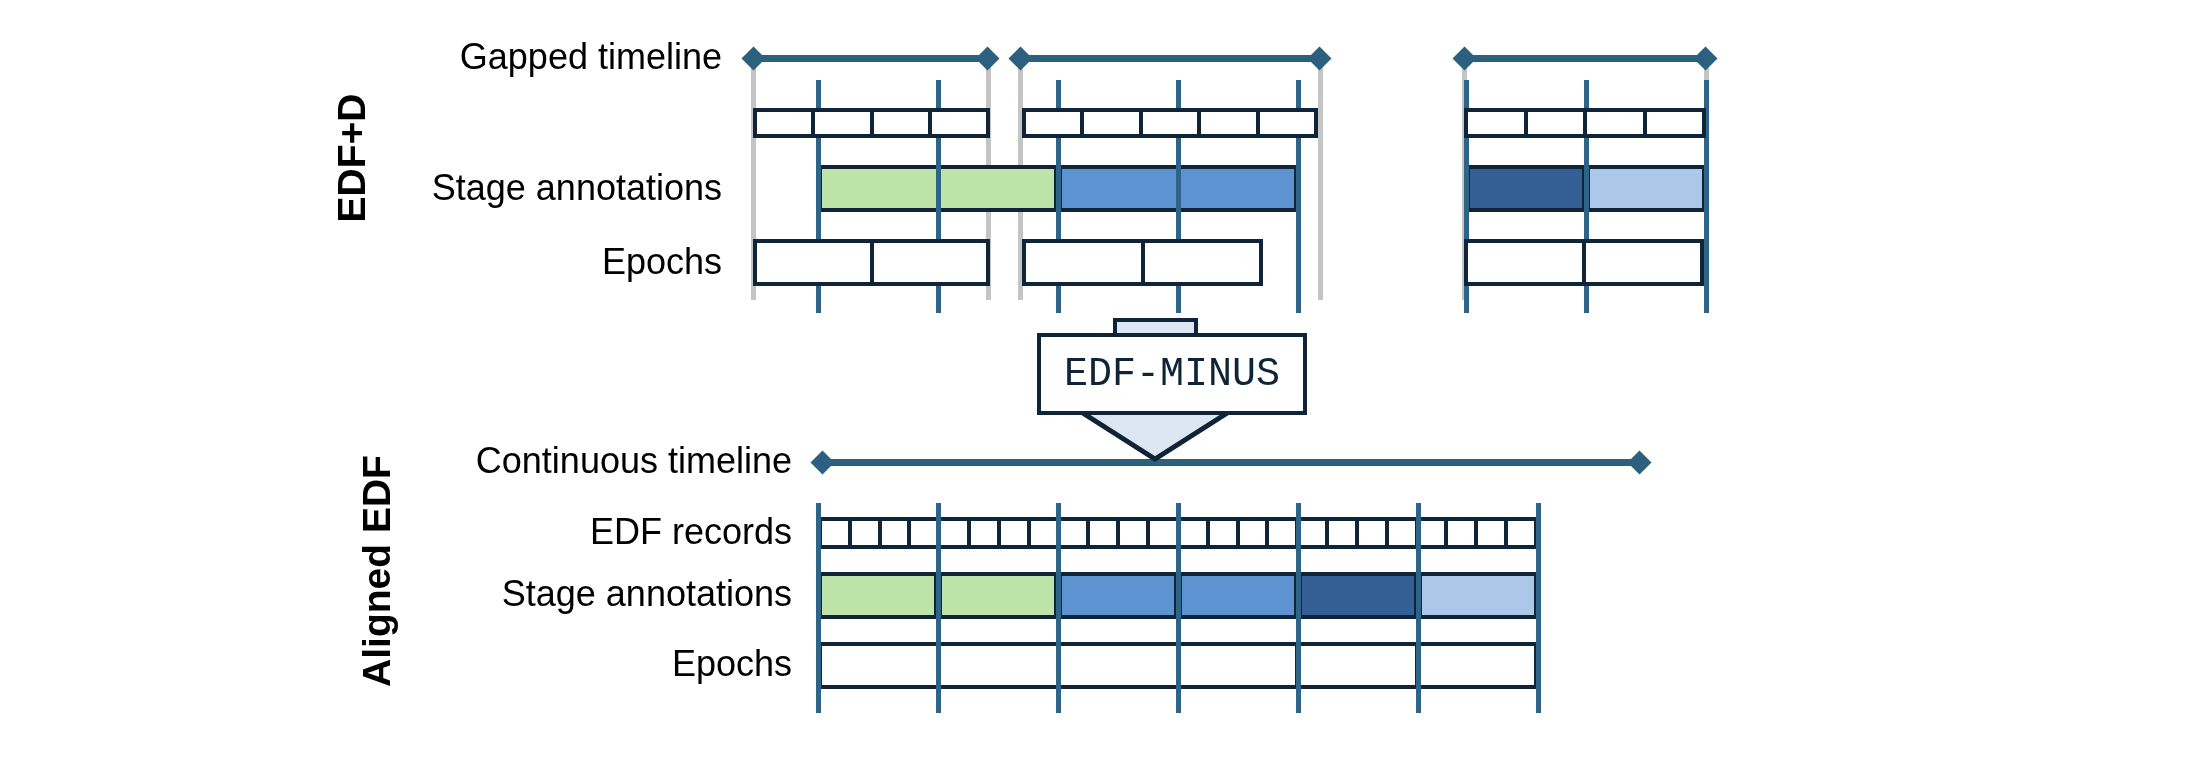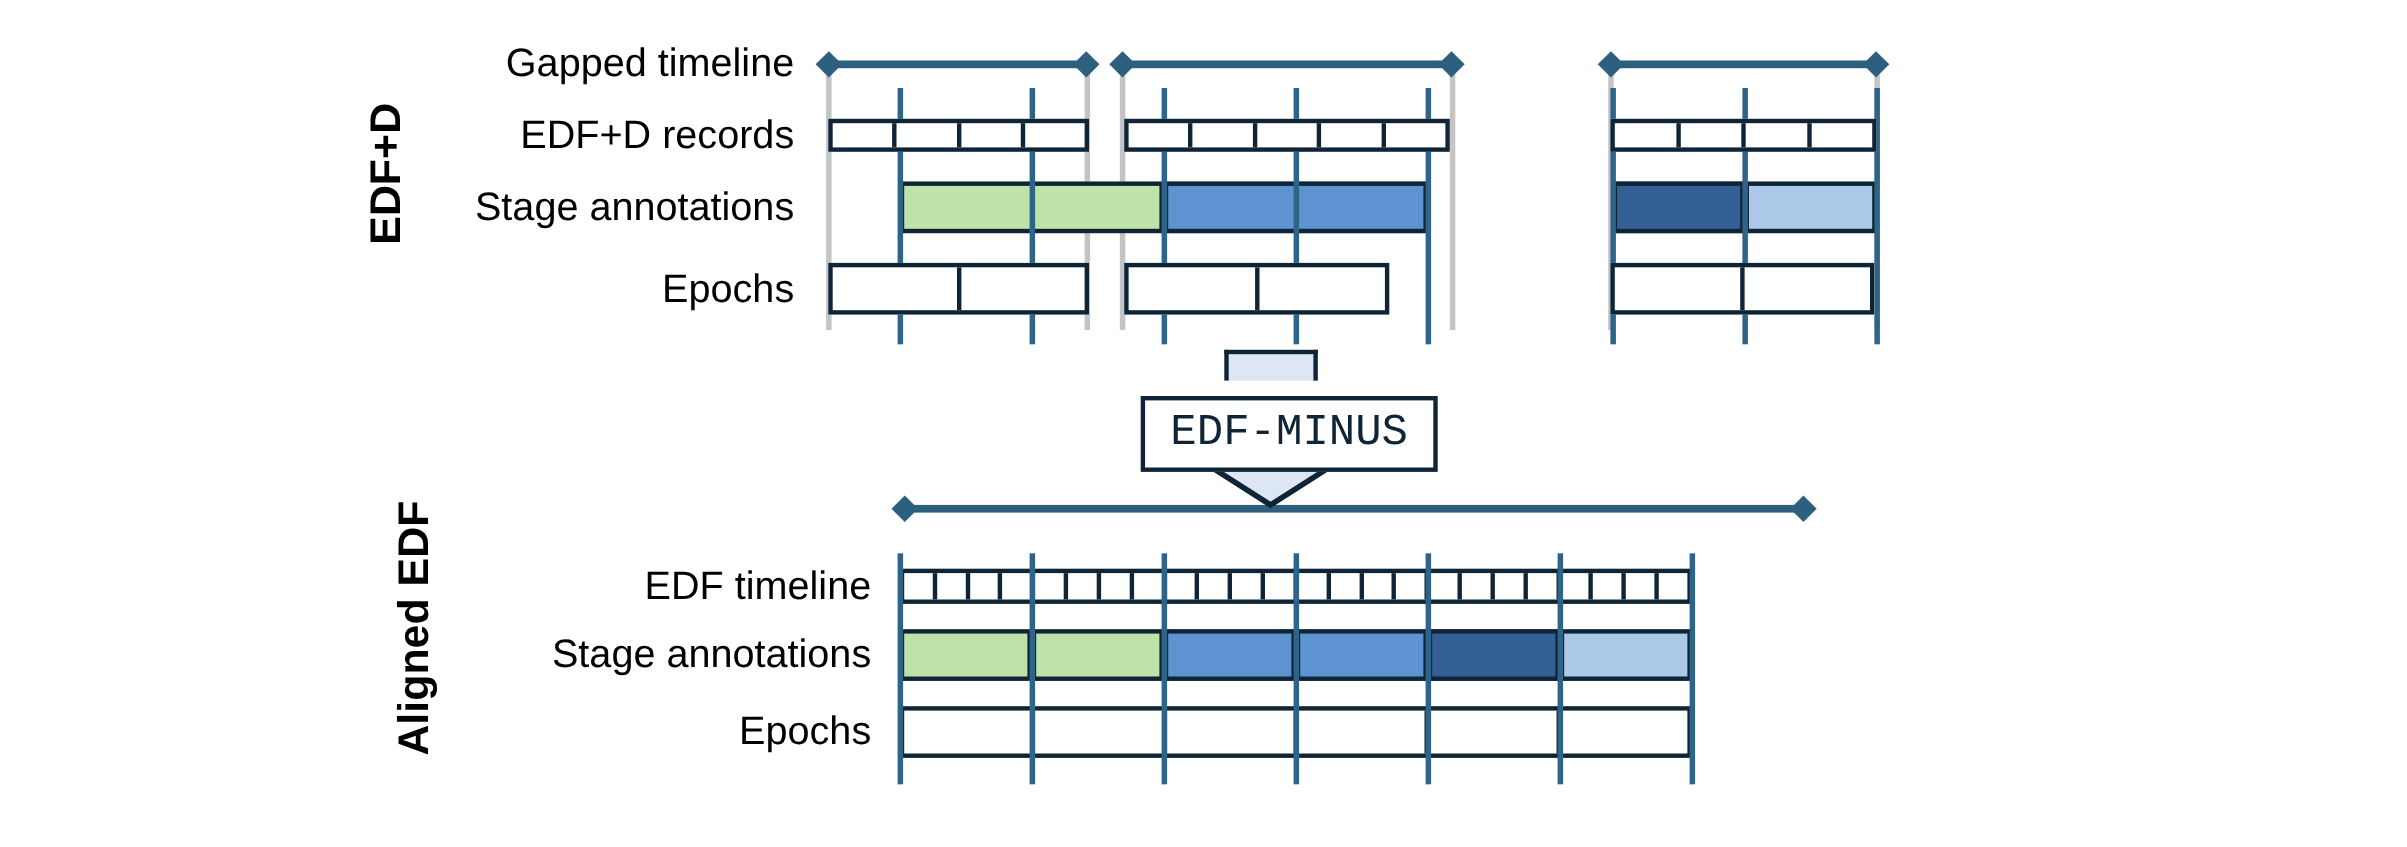--- a/index.html
+++ b/index.html
@@ -16,21 +16,21 @@
   .cellbox .cell{flex:1;border-right:4px solid var(--navy)}
   .cellbox .cell:last-child{border-right:none}
   .stagebox{position:absolute;box-sizing:border-box;border:4px solid var(--navy)}
   .rowlbl{position:absolute;transform:translateY(-52%);font-size:36px;line-height:1.1;
           white-space:nowrap;text-align:center}
   .sidelbl{position:absolute;font-weight:bold;font-size:39px;white-space:nowrap;
            transform:translate(-50%,-50%) rotate(-90deg)}
   .stem{position:absolute;left:1113px;top:318px;width:85px;height:28px;box-sizing:border-box;
         background:var(--arrow_fill);border:4px solid var(--navy);border-bottom:none}
   .tri{position:absolute;left:1065px;top:405px}
-  .xbox{position:absolute;left:1037px;top:360px;width:270px;height:69px;box-sizing:border-box;
+  .xbox{position:absolute;left:1037px;top:333px;width:270px;height:82px;box-sizing:border-box;
         background:#fff;border:4px solid var(--navy);display:flex;align-items:center;justify-content:center;
         font-family:"Liberation Mono","DejaVu Sans Mono",monospace;font-size:40px;color:var(--navy)}
 </style>
 </head>
 <body>
 
 <div id="canvas">
   <div id="gfx">
       <div class="vl grey" style="left: 751px; top: 56px; height: 244px;"></div>
       <div class="vl grey" style="left: 986px; top: 56px; height: 244px;"></div>
@@ -147,20 +147,20 @@
     <polygon points="10,3 170,3 90,54" style="fill:var(--arrow_fill);stroke:var(--navy);stroke-width:5"></polygon>
   </svg>
   <div class="xbox">
     <span>EDF-MINUS</span>
   </div>
 
   <div class="sidelbl" style="left:352px;top:158px">EDF+D</div>
   <div class="sidelbl" style="left:377px;top:571px">Aligned EDF</div>
 
   <div class="rowlbl" style="right:1466px;top:58px">Gapped timeline</div>
-  <div class="rowlbl" style="right:1466px;top:123px">EDF+D records</div>
   <div class="rowlbl" style="right:1466px;top:189px">Stage annotations</div>
   <div class="rowlbl" style="right:1466px;top:263px">Epochs</div>
 
-  <div class="rowlbl" style="right:1396px;top:533px">EDF timeline</div>
+  <div class="rowlbl" style="right:1396px;top:462px">Continuous timeline</div>
+  <div class="rowlbl" style="right:1396px;top:533px">EDF records</div>
   <div class="rowlbl" style="right:1396px;top:595px">Stage annotations</div>
   <div class="rowlbl" style="right:1396px;top:665px">Epochs</div>
 </div>
 
 </body></html>

